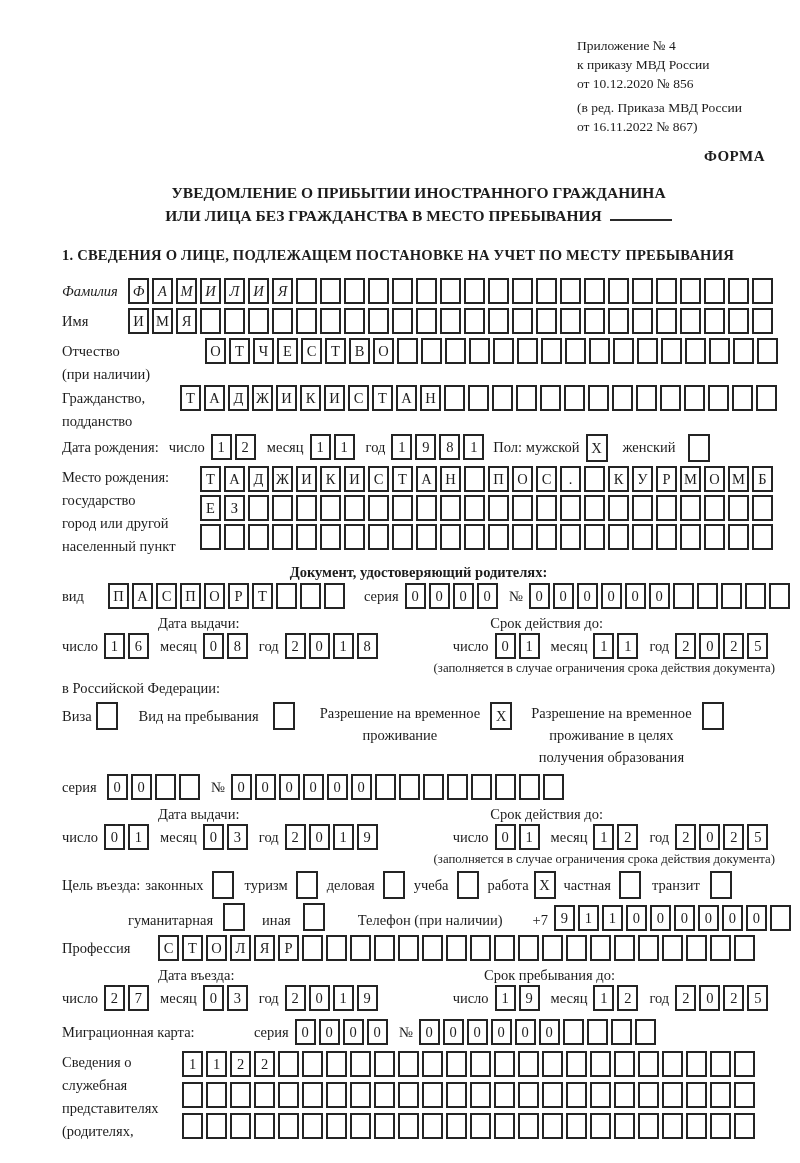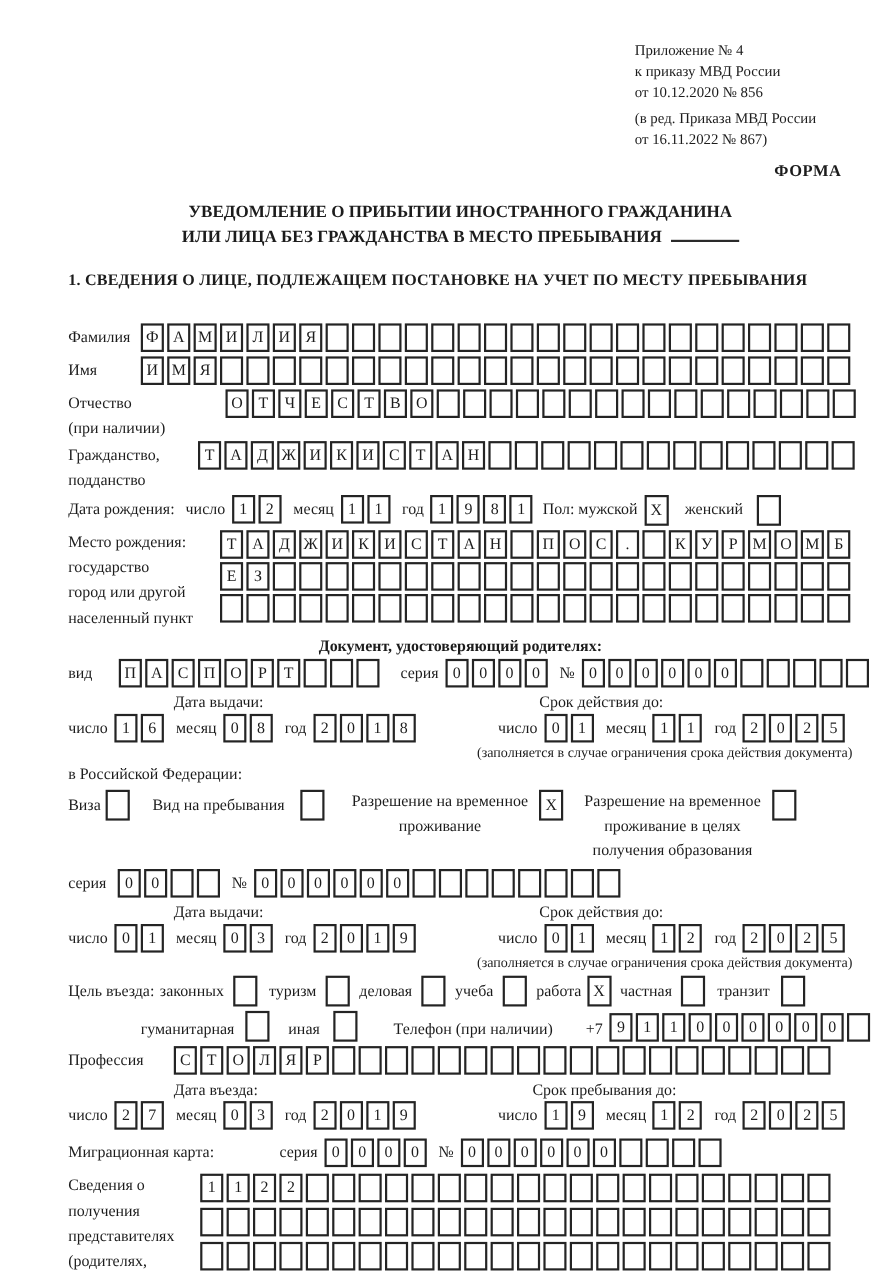--- a/index.html
+++ b/index.html
@@ -55,21 +55,21 @@
   </div>
   <div class="forma">ФОРМА</div>
 
   <div class="title">
     <div>УВЕДОМЛЕНИЕ О ПРИБЫТИИ ИНОСТРАННОГО ГРАЖДАНИНА</div>
     <div><span>ИЛИ ЛИЦА БЕЗ ГРАЖДАНСТВА В МЕСТО ПРЕБЫВАНИЯ</span><span class="blank-line"></span></div>
   </div>
 
   <div class="sect">1. СВЕДЕНИЯ О ЛИЦЕ, ПОДЛЕЖАЩЕМ ПОСТАНОВКЕ НА УЧЕТ ПО МЕСТУ ПРЕБЫВАНИЯ</div>
 
-  <div class="row" style="margin-top:30px;">
+  <div class="row" style="margin-top:14px;font-style:italic;">
     <span class="lbl" style="width:66px;">Фамилия</span>
     <span class="cells">
         <span class="cell">Ф</span>
         <span class="cell">А</span>
         <span class="cell">М</span>
         <span class="cell">И</span>
         <span class="cell">Л</span>
         <span class="cell">И</span>
         <span class="cell">Я</span>
         <span class="cell"></span>
@@ -645,21 +645,21 @@
         <span class="cell"></span>
         <span class="cell"></span>
         <span class="cell"></span>
         <span class="cell"></span>
       </span>
   </div>
 
   <div class="row" style="margin-top:6px;">
     <span class="lbl" style="width:120px;">
       <span style="display:block;line-height:23px;">Сведения о</span>
-      <span style="display:block;line-height:23px;">получения</span>
+      <span style="display:block;line-height:23px;">служебная</span>
       <span style="display:block;line-height:23px;">представителях</span>
       <span style="display:block;line-height:23px;">(родителях,</span>
 
     </span>
     <span>
       <span class="cells" style="margin-bottom:5px;">
           <span class="cell">1</span>
           <span class="cell">1</span>
           <span class="cell">2</span>
           <span class="cell">2</span>

